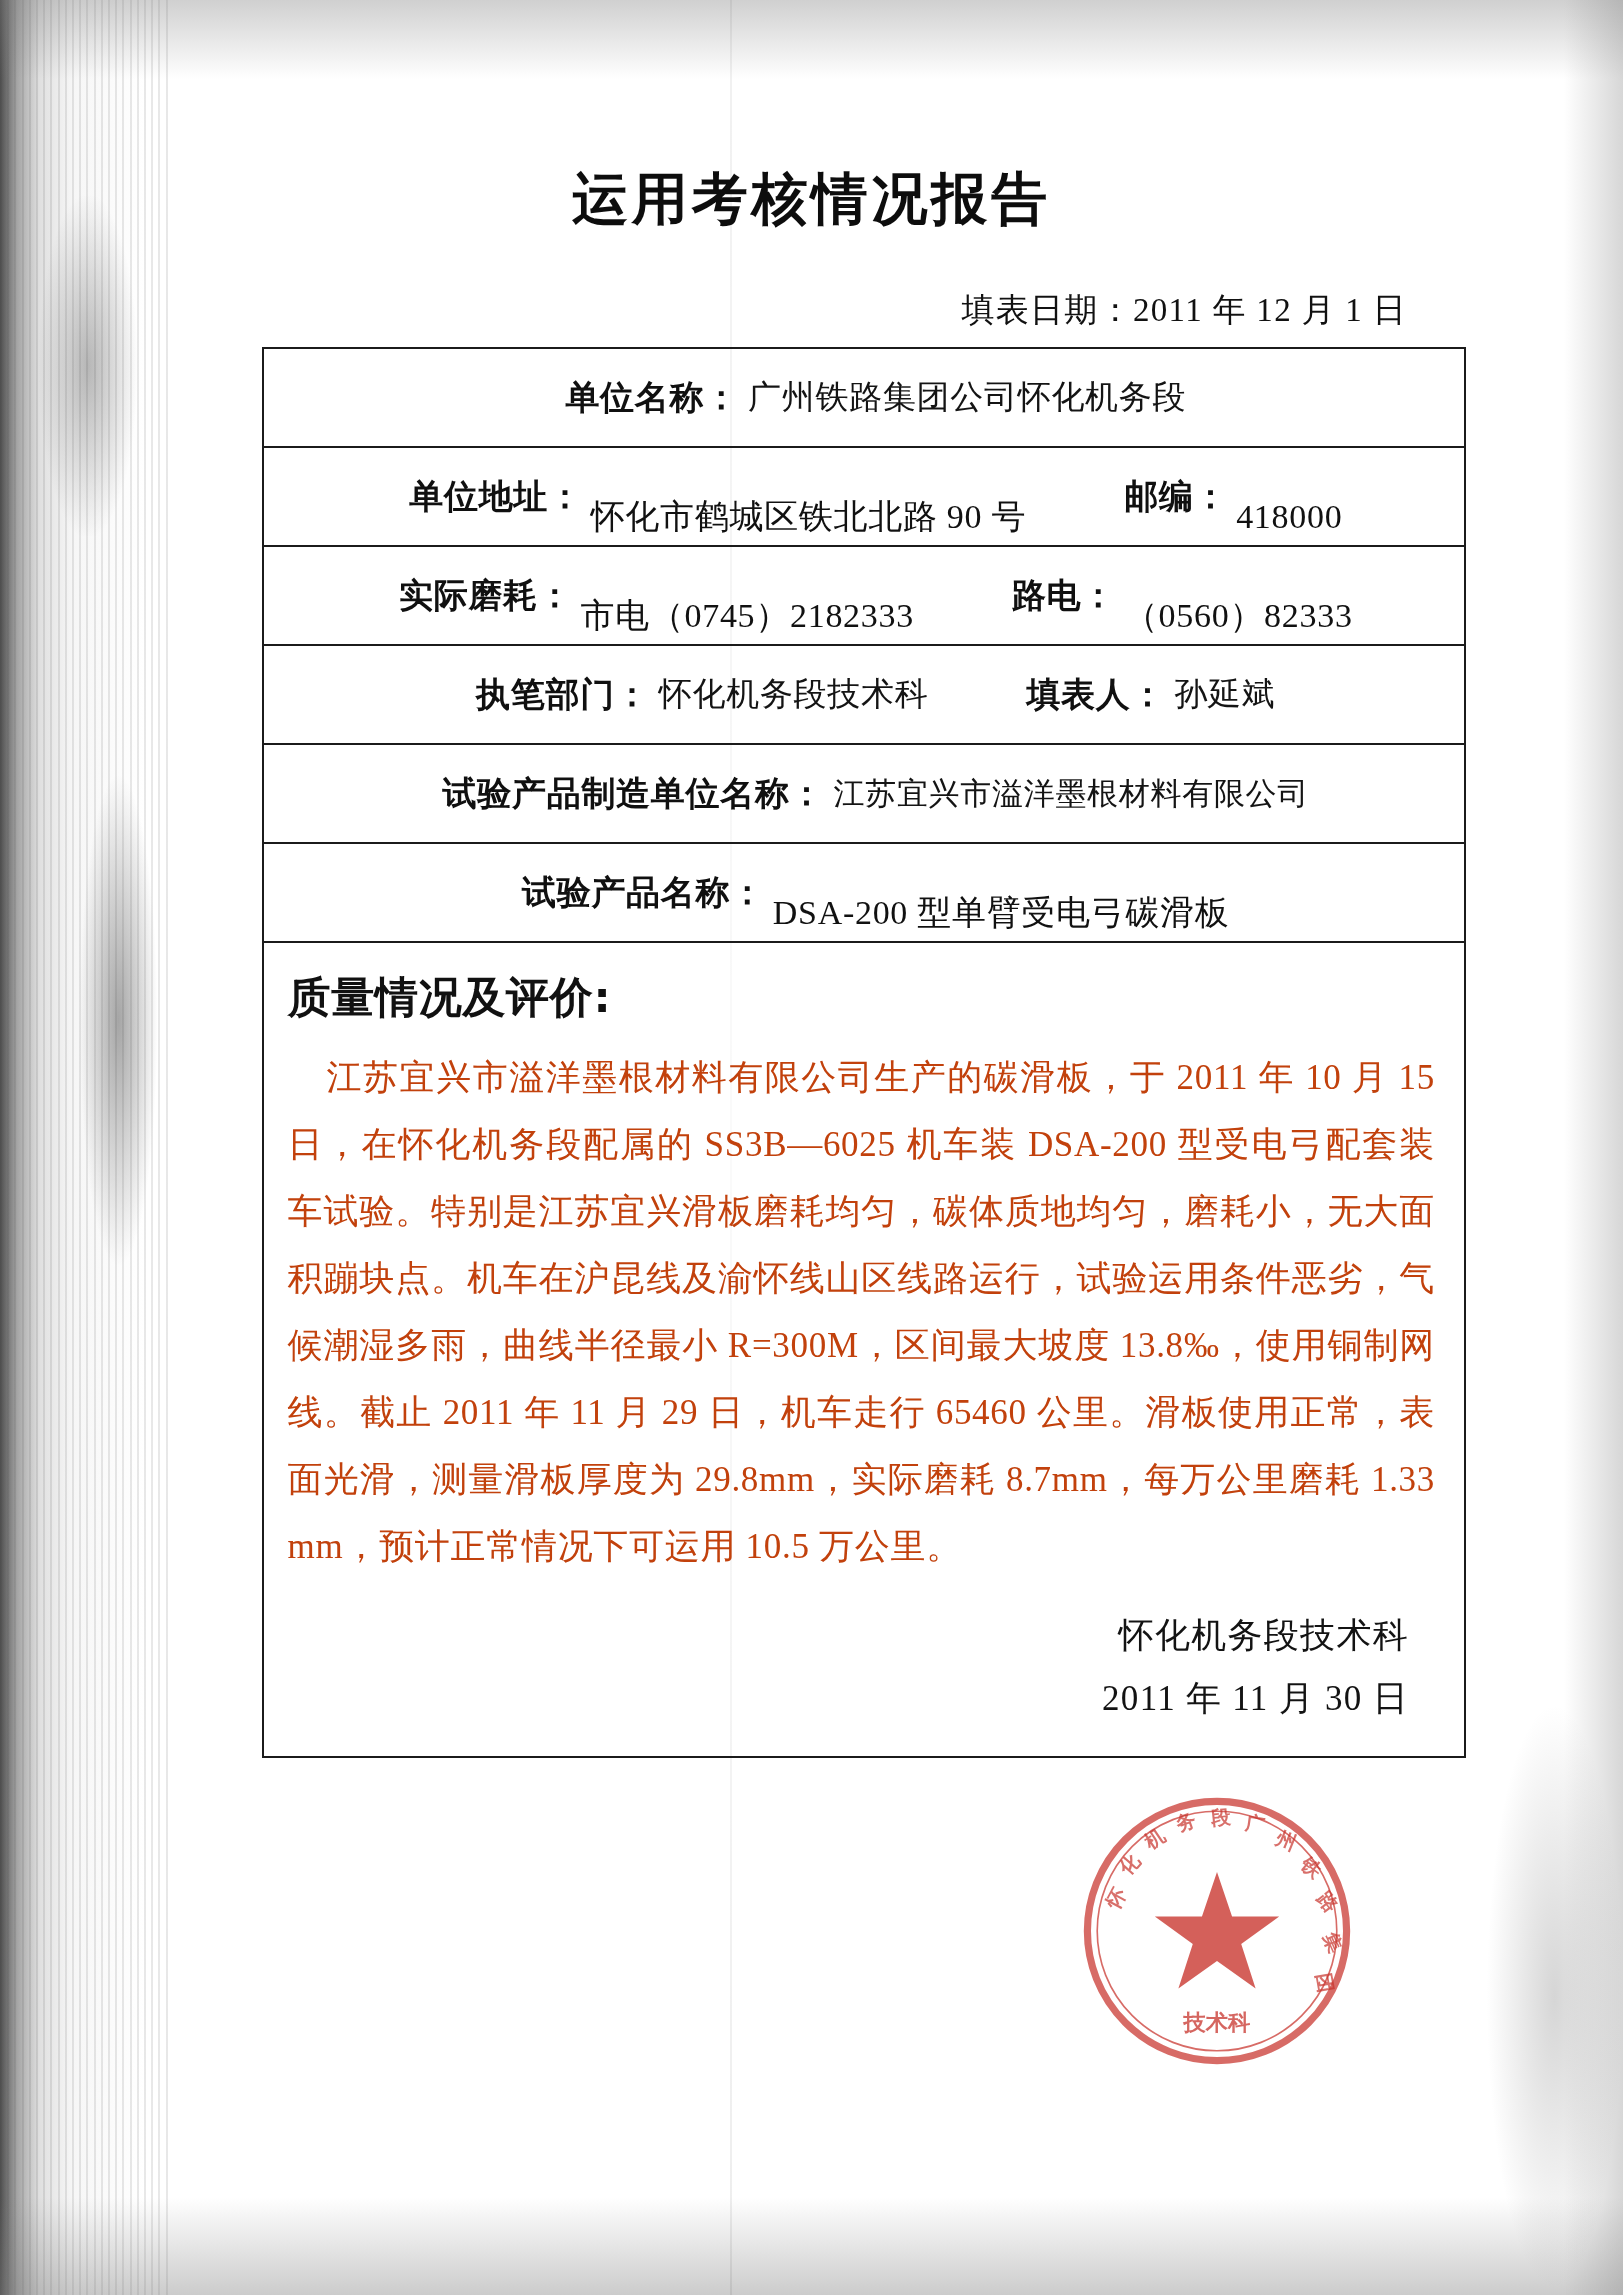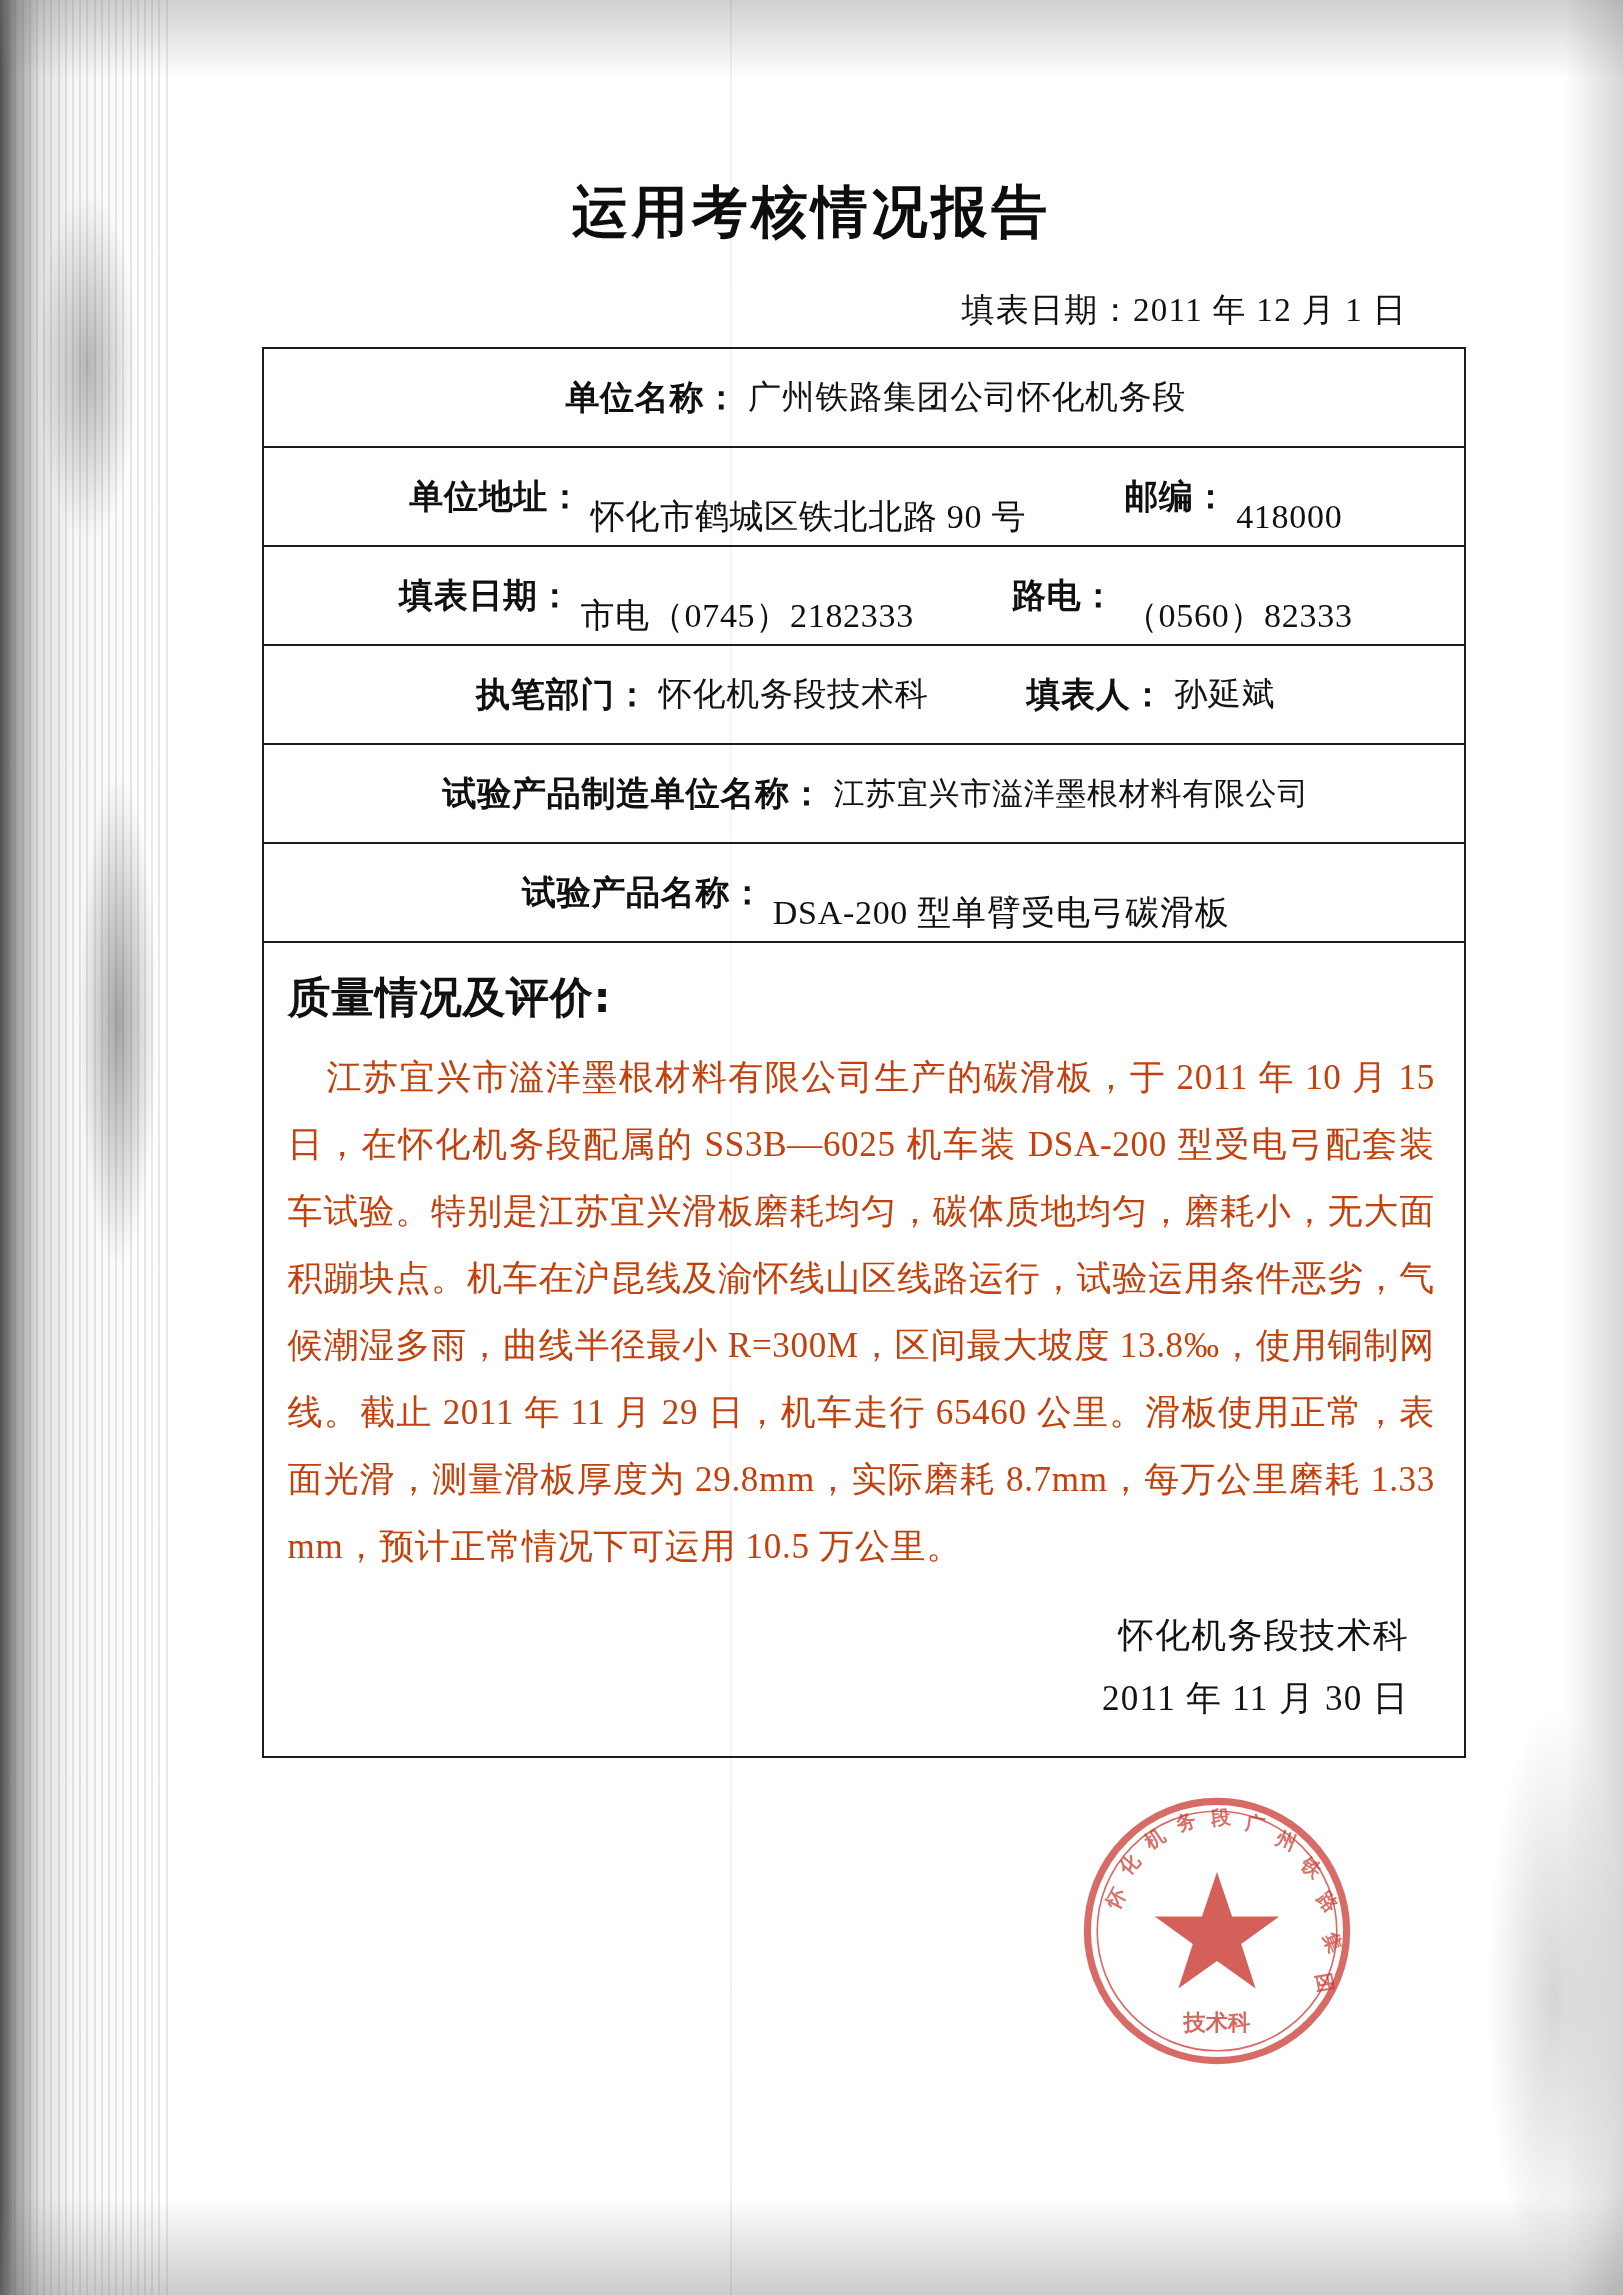--- a/index.html
+++ b/index.html
@@ -83,21 +83,21 @@
 
   
   .page {
     position: absolute;
     left: 0; top: 0;
     width: 1623px; height: 2295px;
   }
 
   .doc-title {
     position: absolute;
-    left: 0; top: 175px;
+    left: 0; top: 162px;
     width: 1623px;
     text-align: center;
     font-family: "DejaVu Sans", "Liberation Sans", sans-serif;
     font-weight: bold;
     font-size: 56px;
     letter-spacing: 3.9px;
     color: #0d0d0d;
   }
 
   .fill-date {
@@ -238,21 +238,21 @@
         <span class="lbl">单位地址：</span>
         <span class="val-serif">怀化市鹤城区铁北北路 90 号</span>
         <span class="gap-lg"></span>
         <span class="lbl">邮编：</span>
         <span class="val-serif">418000</span>
       </div>
     </div>
 
     <div class="row">
       <div class="row-line">
-        <span class="lbl">填表日期：</span>
+        <span class="lbl">实际磨耗：</span>
         <span class="val-serif">市电（0745）2182333</span>
         <span class="gap-lg"></span>
         <span class="lbl">路电：</span>
         <span class="val-serif">（0560）82333</span>
       </div>
     </div>
 
     <div class="row">
       <div class="row-line">
         <span class="lbl">执笔部门：</span>

